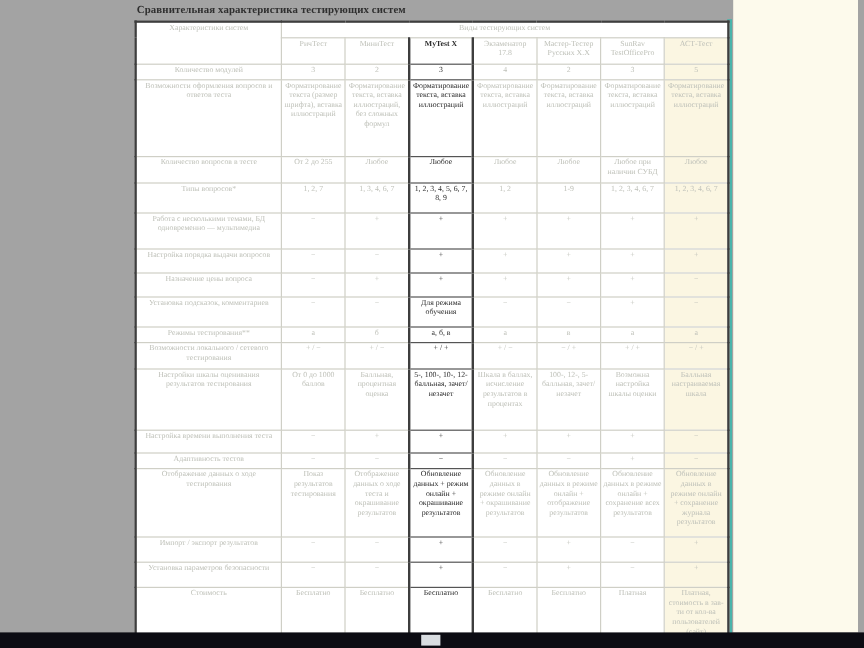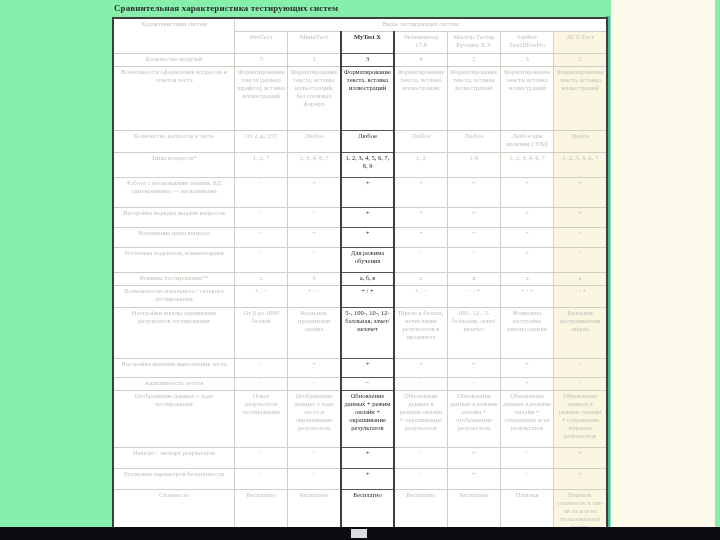--- a/index.html
+++ b/index.html
@@ -1,17 +1,17 @@
 <!DOCTYPE html>
 <html><head>
 <meta charset="utf-8">
 <style>
   html,body{margin:0;padding:0;}
   .stage{
-    position:relative;width:720px;height:540px;background:#86efac;overflow:hidden;
+    position:relative;width:720px;height:540px;background:#a3a3a3;overflow:hidden;
     font-family:"Liberation Serif","DejaVu Serif",serif;
   }
   .cream-strip{position:absolute;left:611px;top:0;width:104px;height:527px;background:#fdfaec;}
   .teal-line{position:absolute;left:606px;top:16px;width:4px;height:518px;background:#4ab4ab;}
   .page-title{
     position:absolute;left:114px;top:3px;width:480px;
     font-size:9px;font-weight:bold;color:#2f2f2f;letter-spacing:.1px;
   }
   table.cmp{
     position:absolute;left:112px;top:17px;width:496px;height:517px;

